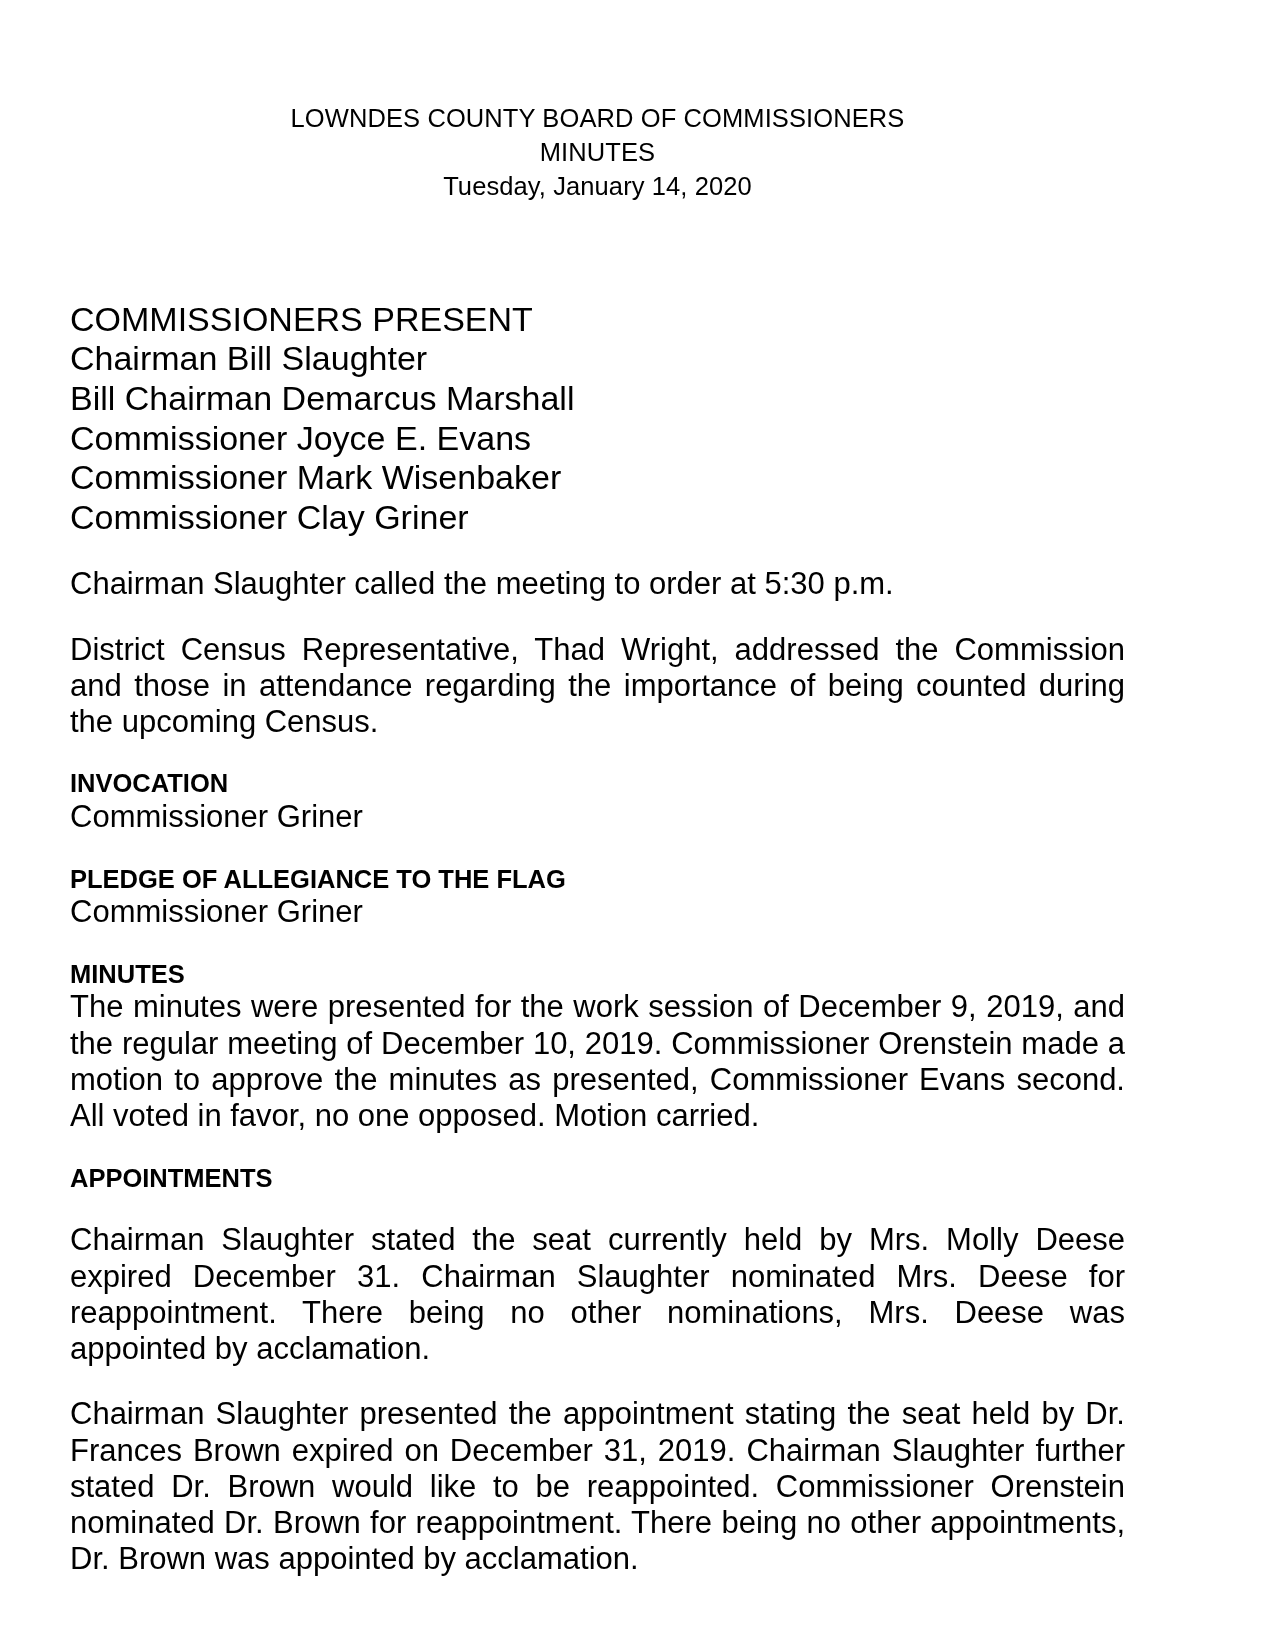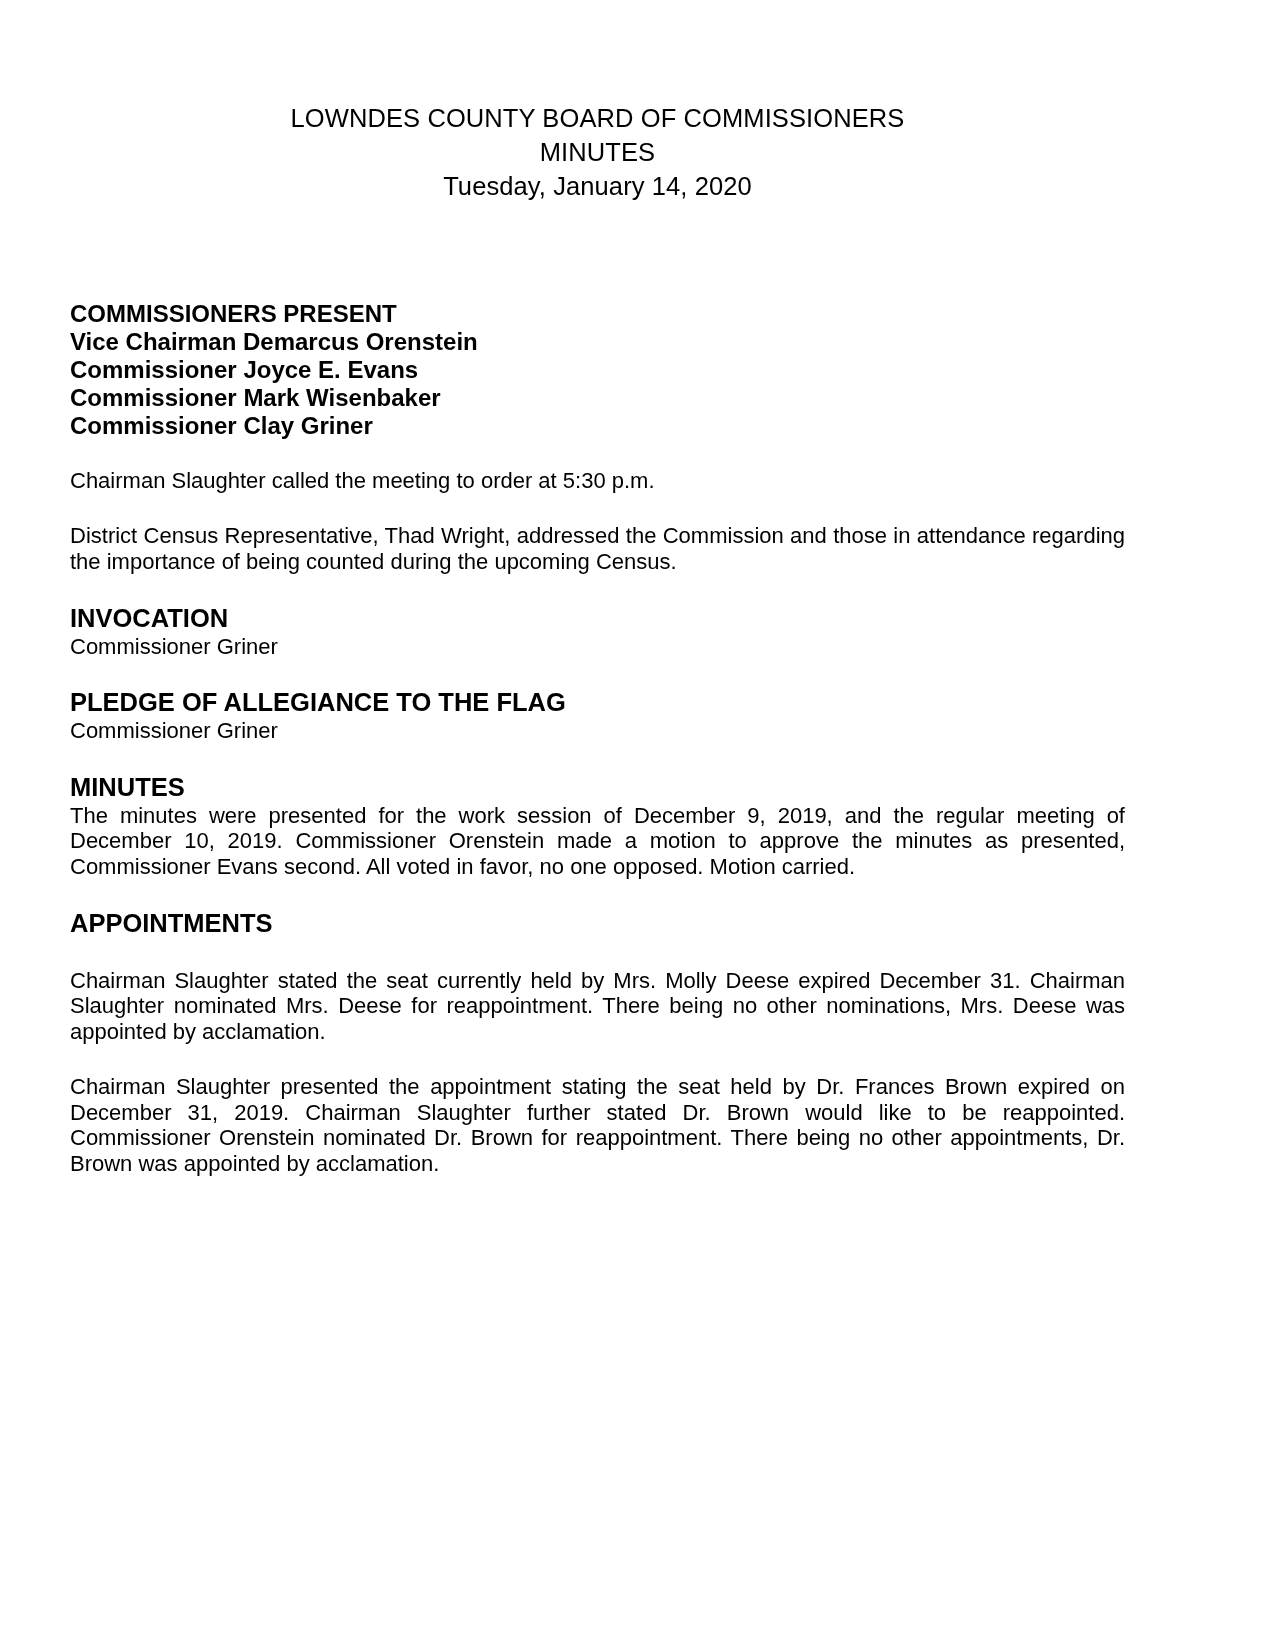--- a/index.html
+++ b/index.html
@@ -34,34 +34,33 @@
     letter-spacing: 0.1px;
   }
   .doc-header .line {
     display: block;
     white-space: nowrap;
   }
   .gap-after-header {
     height: 96px;
   }
   .roster {
-    font-size: 24px;
+    font-size: 34px;
     line-height: 1.165;
-    font-weight: bold;
   }
   .roster .line {
     display: block;
     white-space: nowrap;
   }
   .blank-line {
     height: 29px;
   }
   p.body-text {
     margin: 0;
-    font-size: 22px;
+    font-size: 31px;
     line-height: 1.17;
     text-align: justify;
     text-justify: inter-word;
   }
   p.body-text.left {
     text-align: left;
   }
   h2.section-heading,
   h3.sub-heading {
     margin: 0;
@@ -83,21 +82,22 @@
     <div class="doc-header">
       <span class="line">LOWNDES COUNTY BOARD OF COMMISSIONERS</span>
       <span class="line">MINUTES</span>
       <span class="line">Tuesday, January 14, 2020</span>
     </div>
 
     <div class="gap-after-header"></div>
 
     <div class="roster">
       <span class="line">COMMISSIONERS PRESENT</span>
-      <span class="line">Vice Chairman Demarcus Orenstein</span>
+      <span class="line">Chairman Bill Slaughter</span>
+      <span class="line">Bill Chairman Demarcus Marshall</span>
       <span class="line">Commissioner Joyce E. Evans</span>
       <span class="line">Commissioner Mark Wisenbaker</span>
       <span class="line">Commissioner Clay Griner</span>
     </div>
 
     <div class="blank-line"></div>
 
     <p class="body-text left">Chairman Slaughter called the meeting to order at 5:30 p.m.</p>
 
     <div class="blank-line"></div>

